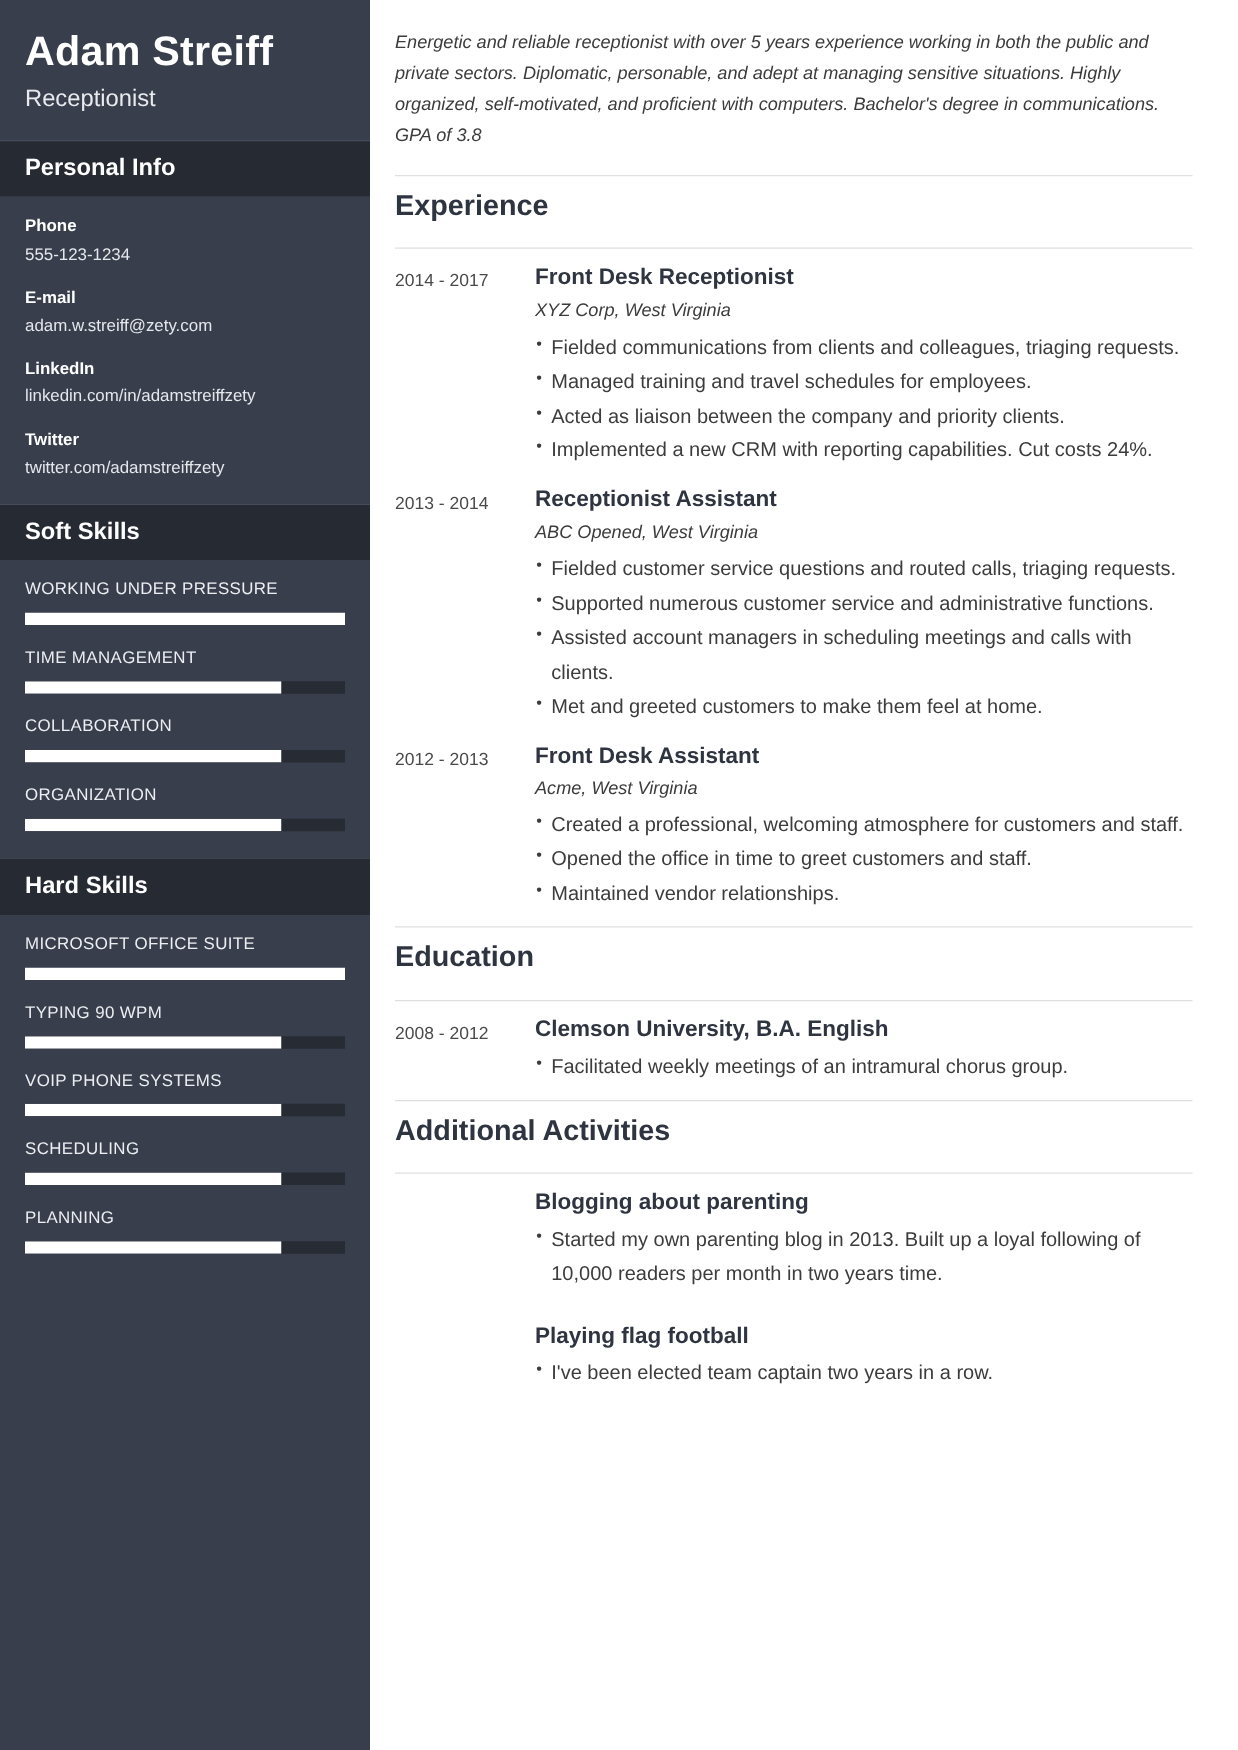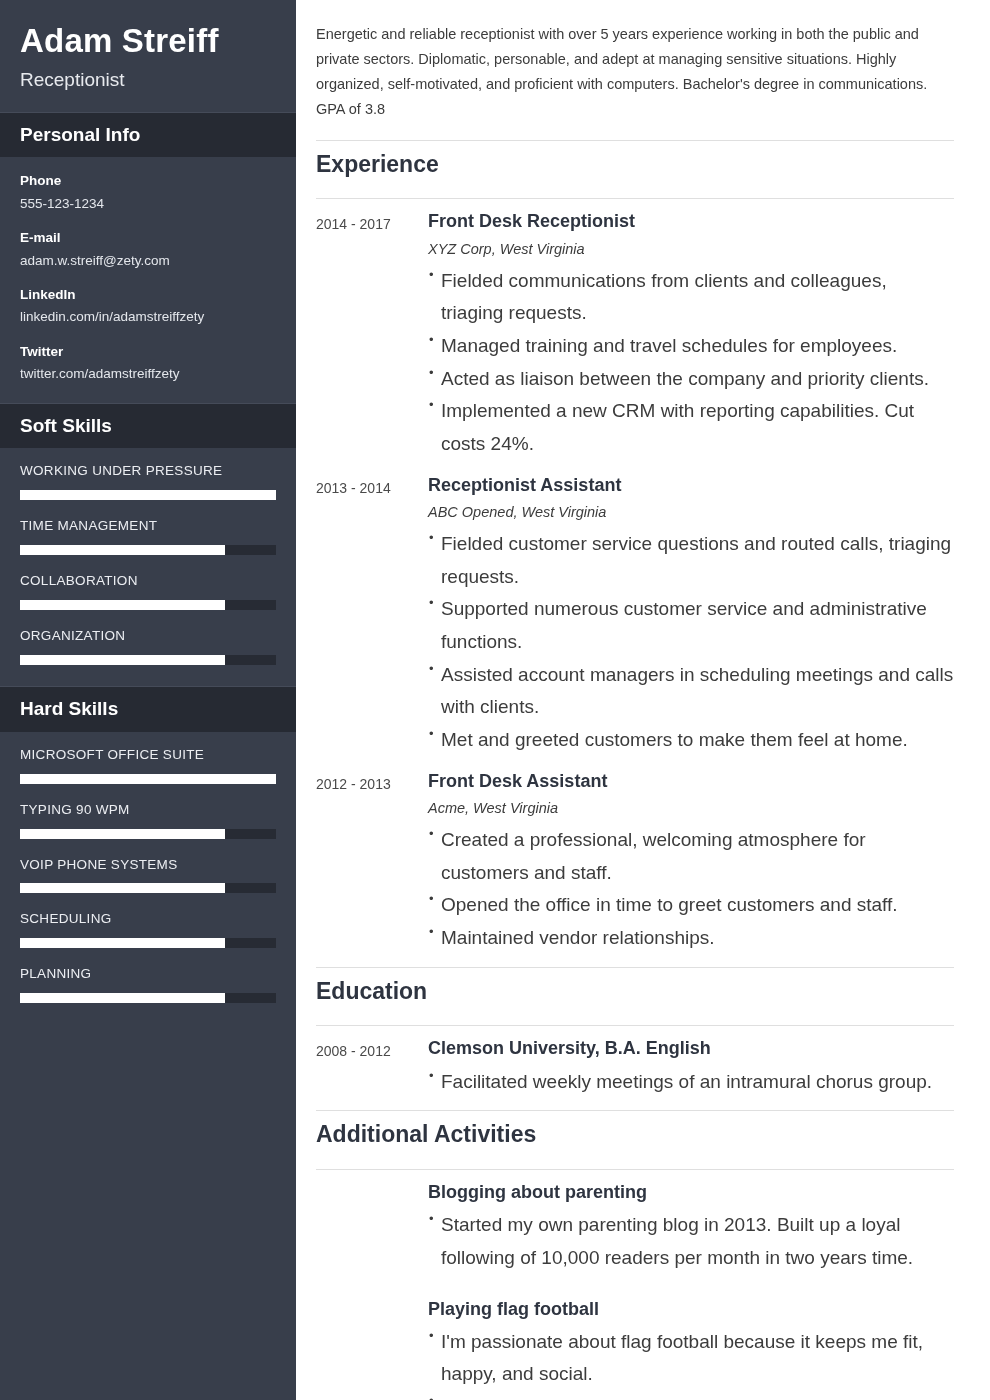--- a/index.html
+++ b/index.html
@@ -112,20 +112,21 @@
     background: #ffffff;
     padding: 20px 20px 40px 20px;
     box-sizing: border-box;
   }
   .summary {
     font-size: 14.5px;
     line-height: 1.72;
     color: #3c3c3c;
     margin: 2px 0 18px 0;
     padding: 0 0 0 0;
+    font-style: italic;
   }
   .main-section {
     margin-bottom: 2px;
   }
   .main-section-title {
     font-size: 23px;
     font-weight: bold;
     color: #2e3440;
     margin: 0;
     padding: 10px 0 20px 0;
@@ -166,21 +167,21 @@
     color: #3c3c3c;
     line-height: 1.45;
     margin: 0 0 5px 0;
   }
   .entry-bullets {
     list-style: none;
     margin: 0;
     padding: 0;
   }
   .entry-bullets li {
-    font-size: 19px;
+    font-size: 16px;
     color: #3c3c3c;
     line-height: 1.72;
     position: relative;
     padding-left: 13px;
     margin-bottom: 0;
   }
   .entry-bullets li::before {
     content: "\2022";
     position: absolute;
     left: 1px;
@@ -374,21 +375,20 @@
               <li>Started my own parenting blog in 2013. Built up a loyal following of 10,000 readers per month in two years time.</li>
             </ul>
           </div>
         </div>
 
         <div class="entry">
           <div class="entry-dates"></div>
           <div class="entry-main activity-block">
             <h3 class="entry-title">Playing flag football</h3>
             <ul class="entry-bullets">
-              <li>I'm passionate about flag football because it keeps me fit, happy, and social.</li>
               <li>I've been elected team captain two years in a row.</li>
             </ul>
           </div>
         </div>
 
       </div>
     </section>
 
   </main>
 </div>

